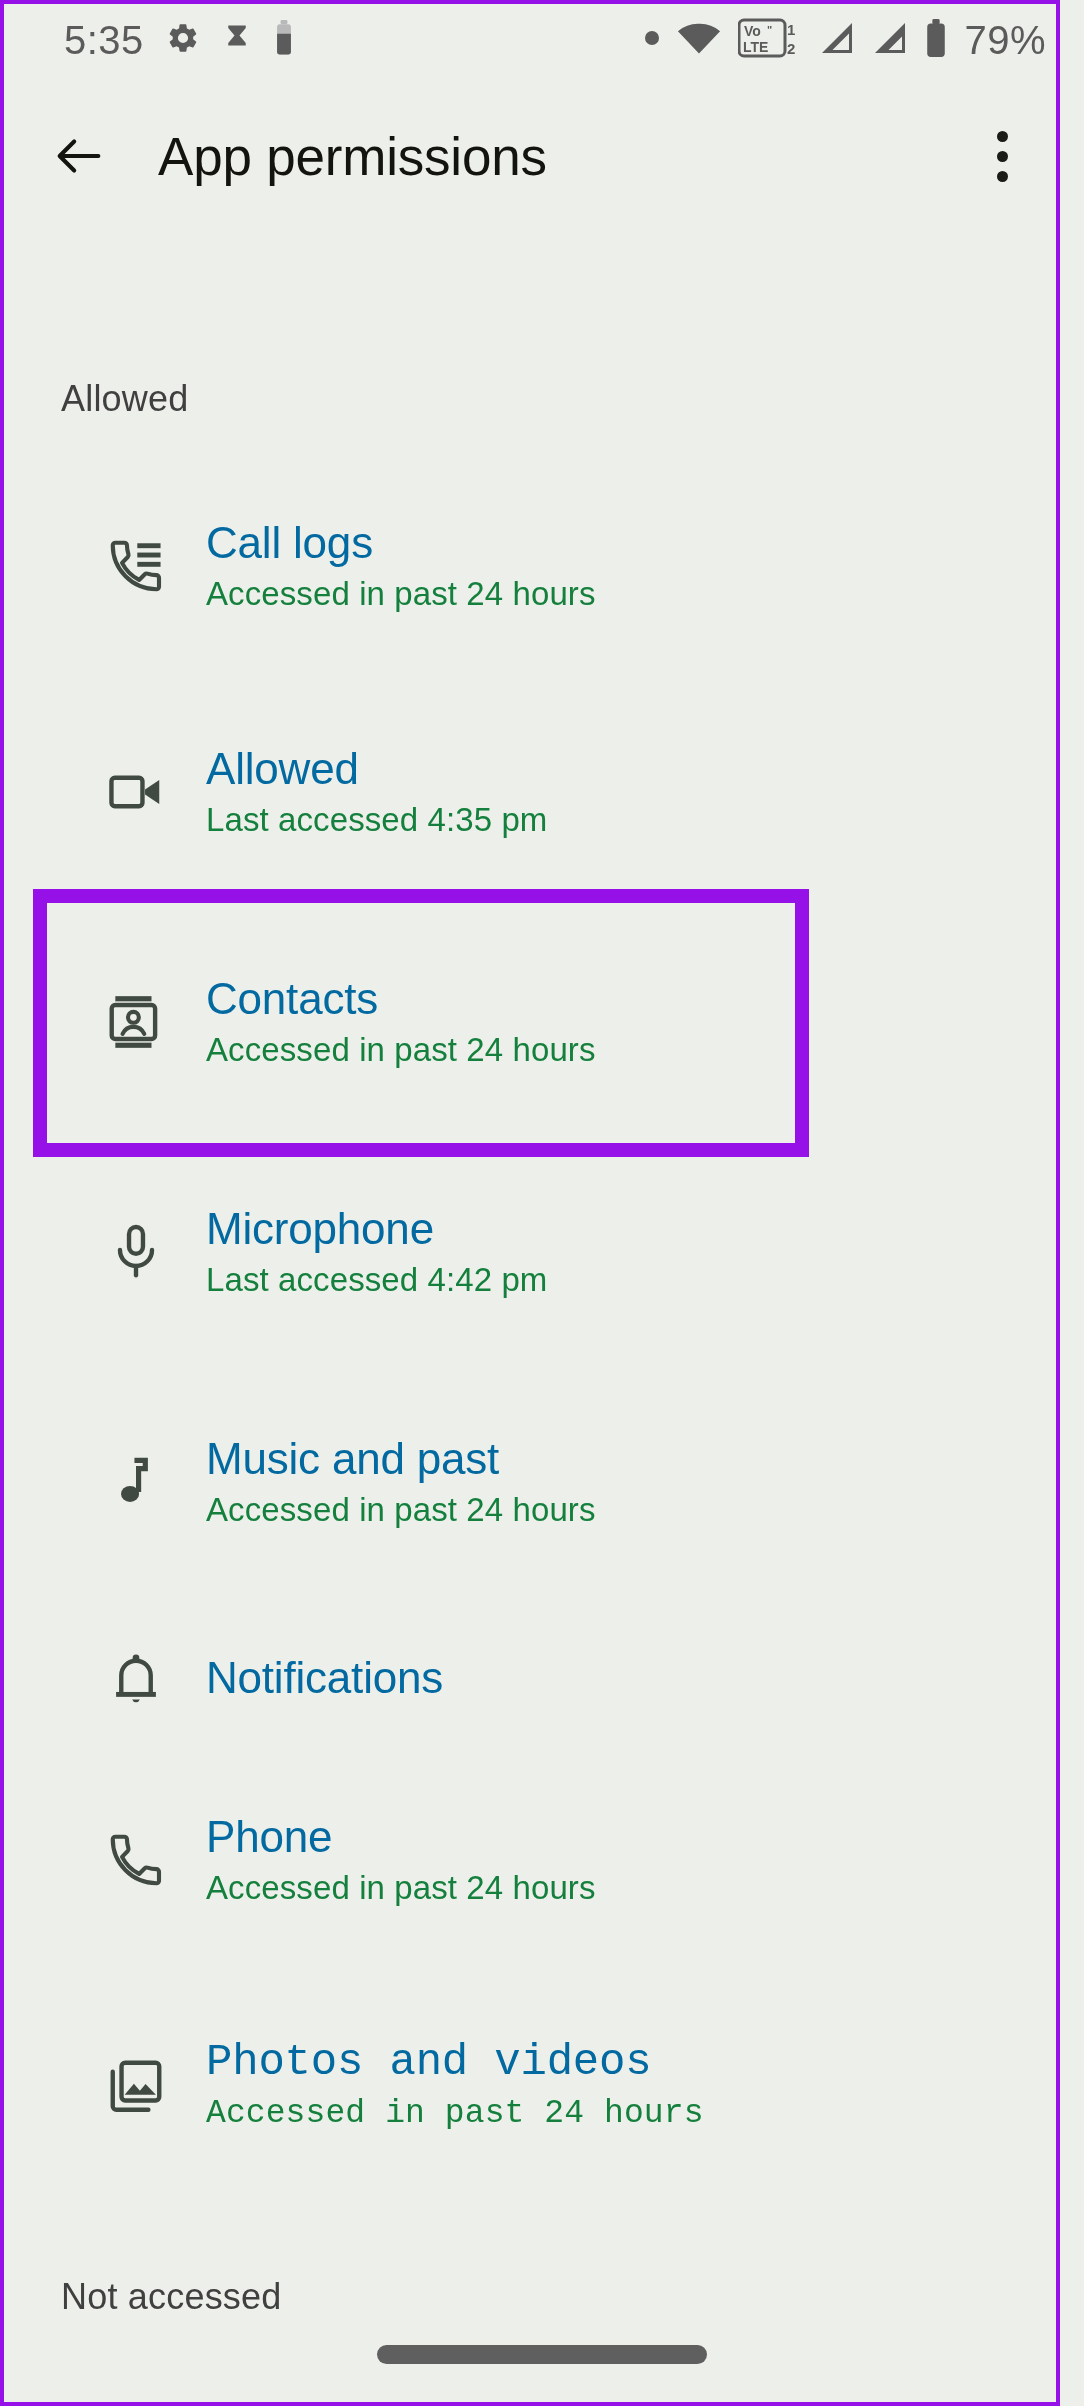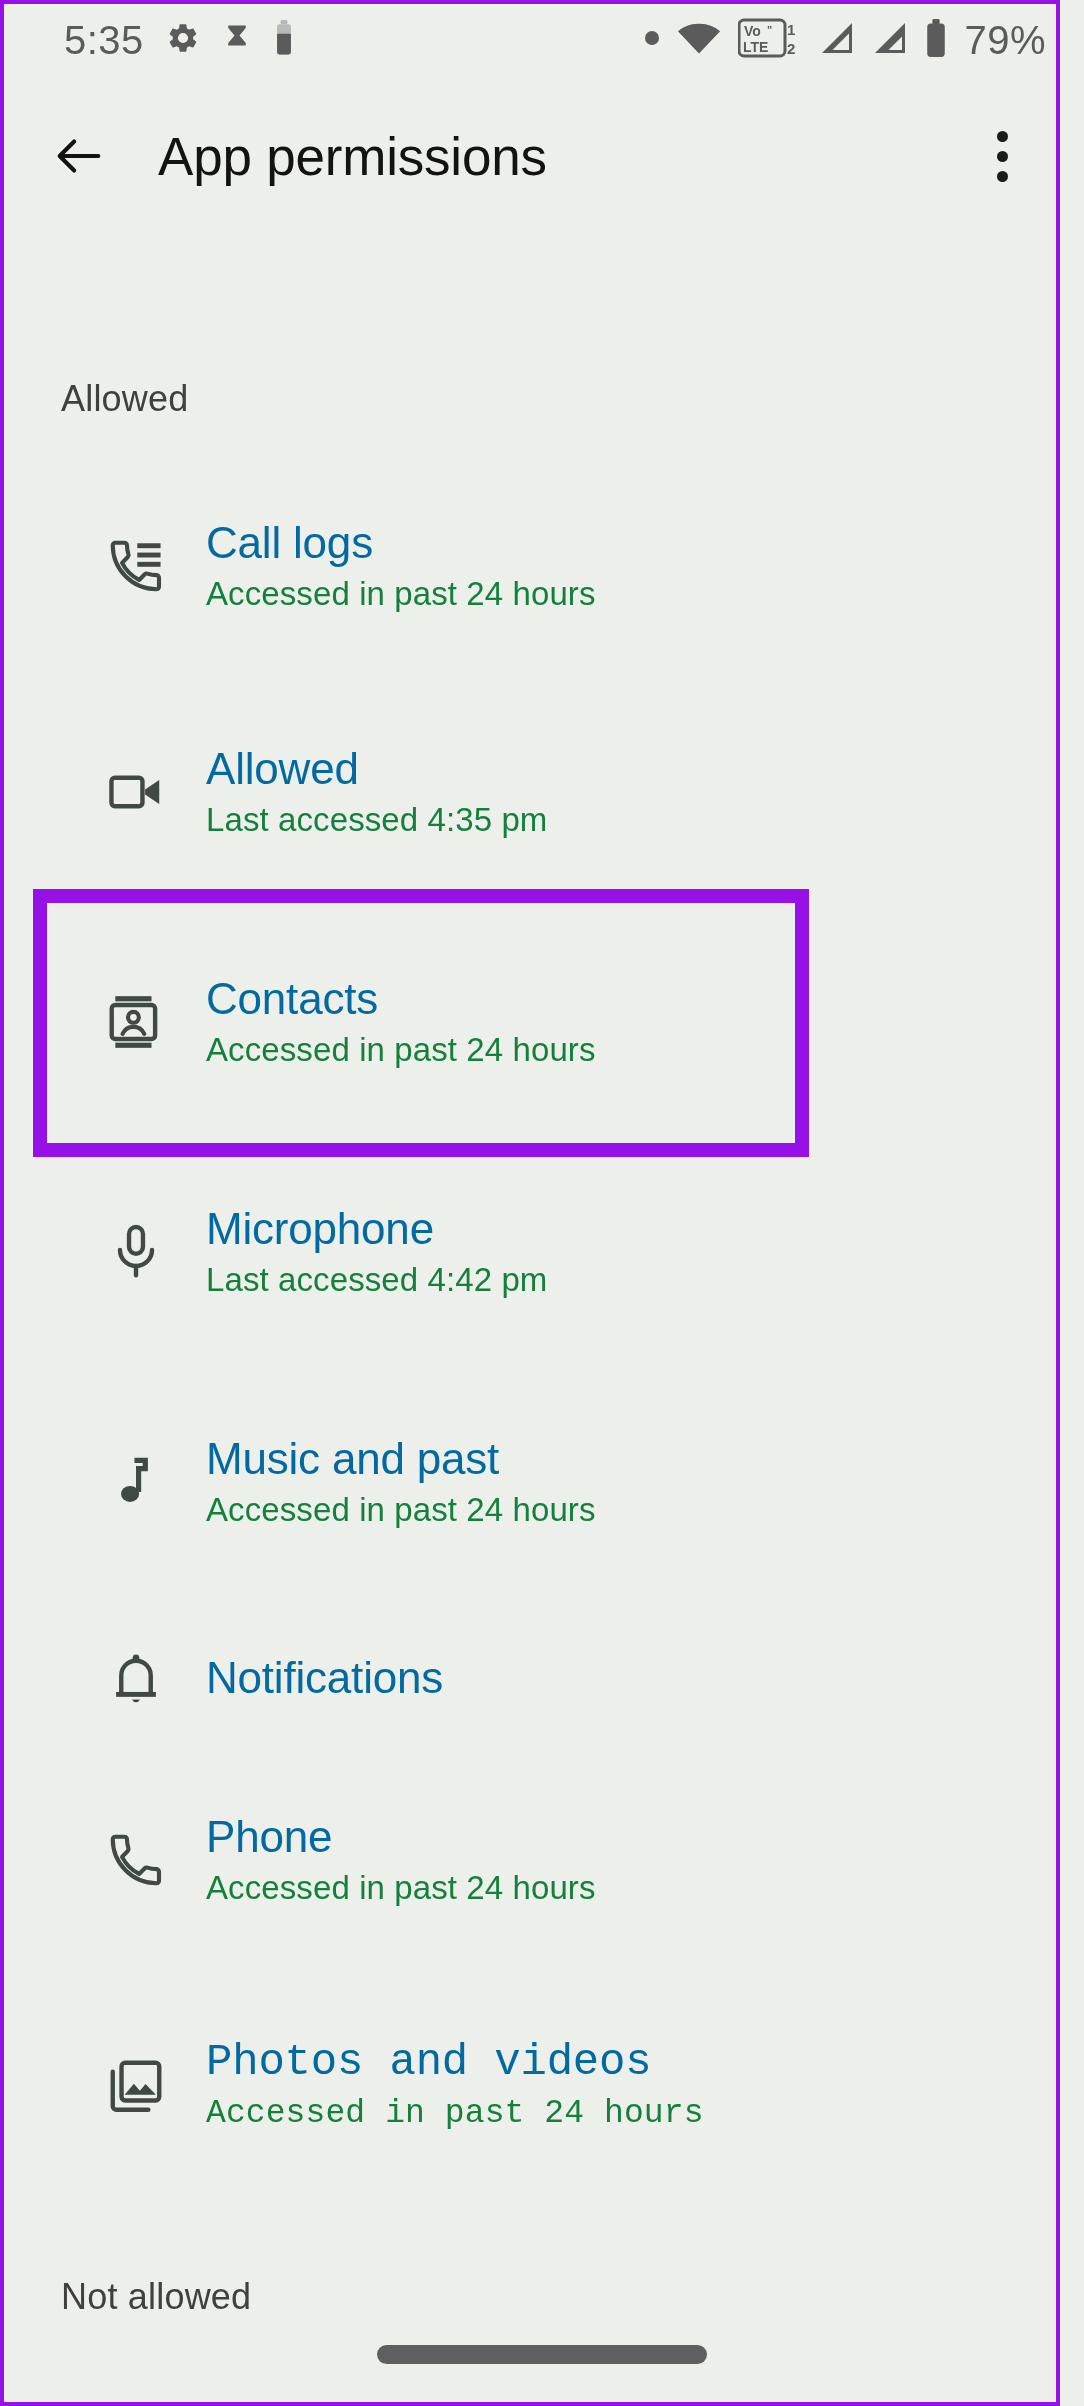--- a/index.html
+++ b/index.html
@@ -299,21 +299,21 @@
         <rect x="6.4" y="3" width="14.6" height="14.6" rx="1.4" fill="none" stroke="#404a42" stroke-width="1.7"></rect>
         <path d="M7.6 15.4l3.6-4.3 2.3 2.7 2.2-2.6 4 4.2z" fill="#404a42"></path>
       </svg>
     </div>
     <div class="row-text">
       <span class="row-title">Photos and videos</span>
       <span class="row-sub">Accessed in past 24 hours</span>
     </div>
   </div>
 
-  <div class="section-header" style="top:2272px;">Not allowed</div>
+  <div class="section-header" style="top:2272px;">Not accessed</div>
 
   <div id="highlight"></div>
 
   <div id="navbar">
     <div id="nav-pill"></div>
   </div>
 
 </div>
 
 </body></html>

